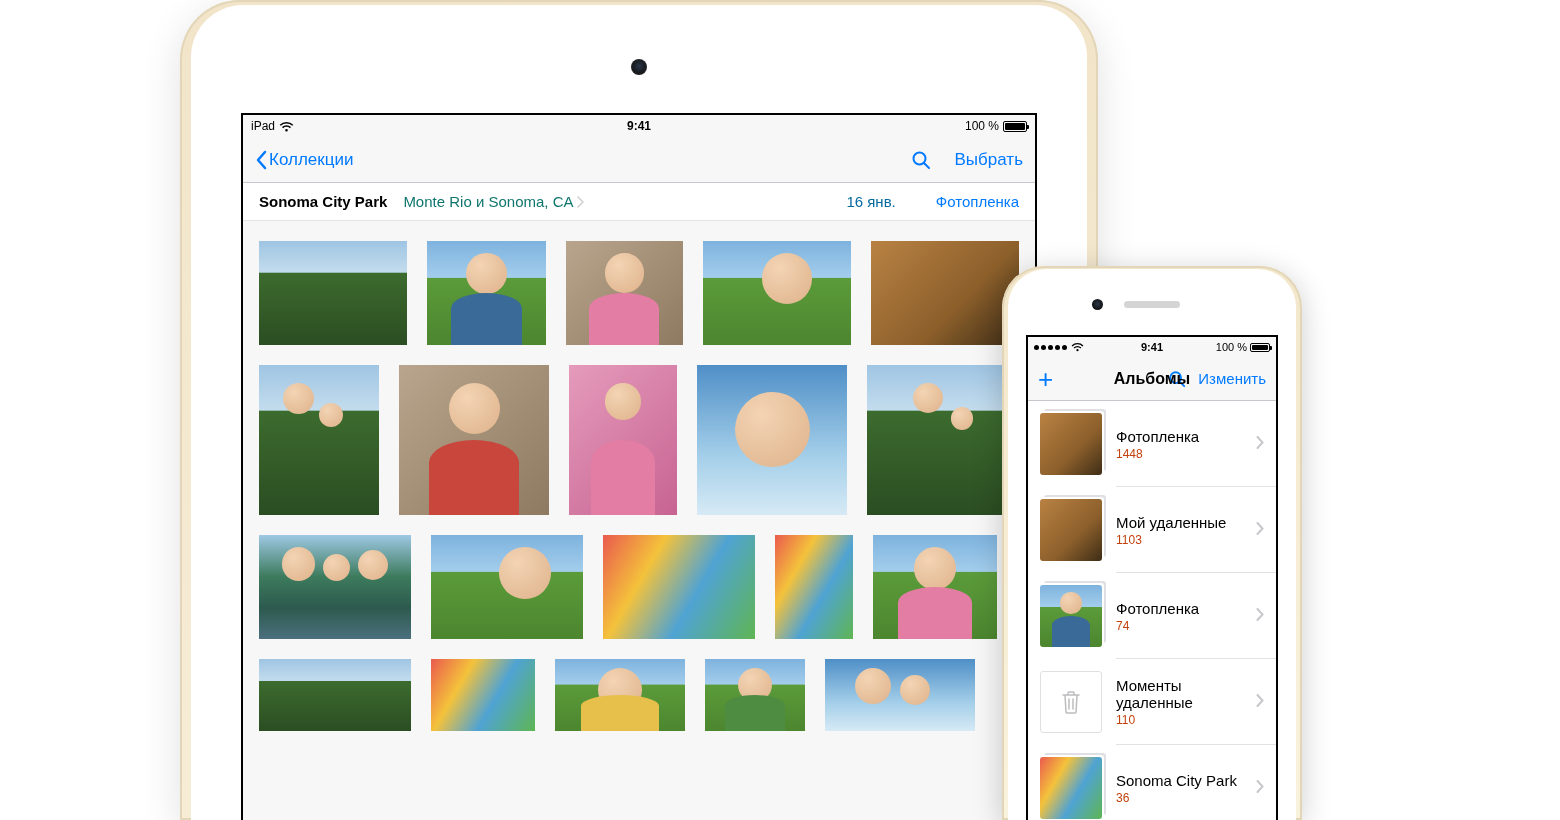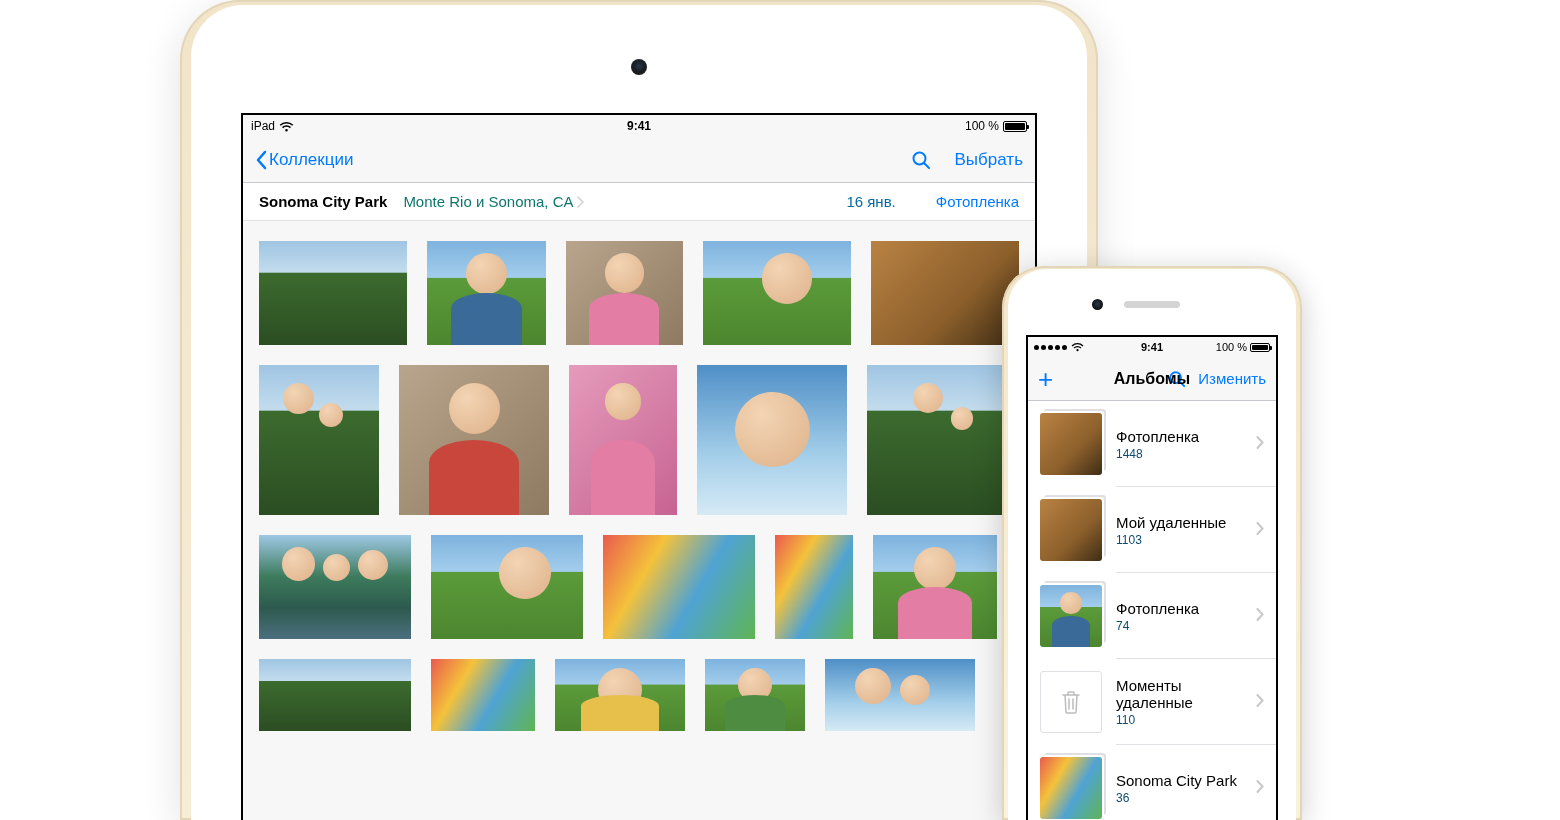--- a/index.html
+++ b/index.html
@@ -283,21 +283,21 @@
     width: 62px; height: 62px;
     border-radius: 3px;
     overflow:hidden;
     position:relative;
     box-shadow: 2px -2px 0 #fff, 4px -4px 0 #e0dfe3;
   }
   .album-thumb.flat { box-shadow:none; border:1px solid #e0dfe3; display:flex; align-items:center; justify-content:center; }
   .album-thumb > div { width:100%; height:100%; }
   .album-info { flex:1; display:flex; flex-direction:column; gap:2px; }
   .album-info .name { font-size:15px; color:#000; }
-  .album-info .count { font-size:12px; color:#0c4a6e; }
+  .album-info .count { font-size:12px; color:#c2410c; }
   .album-chevron { color:#c7c7cc; }
 
   .trash-icon svg { display:block; }
 </style>
 </head>
 <body>
 
 <div class="ipad-frame">
   <div class="ipad-inner">
     <div class="ipad-camera"></div>

